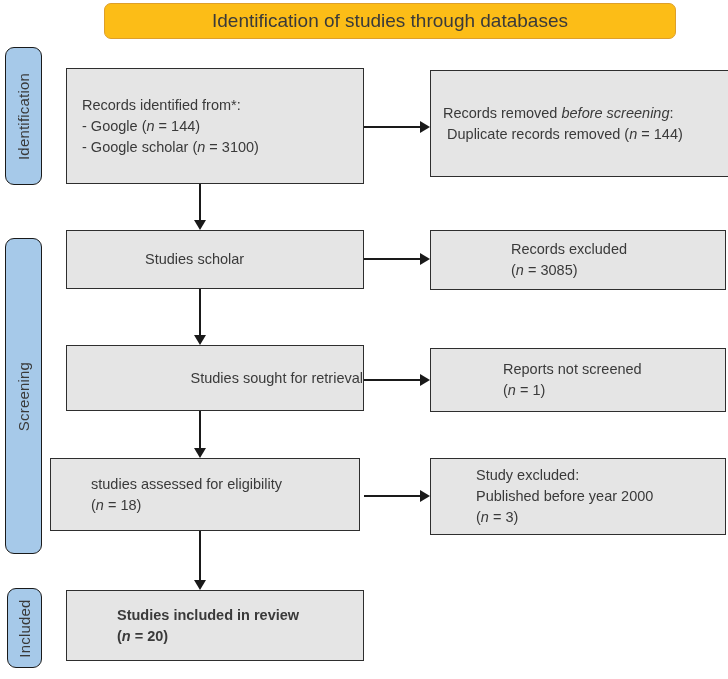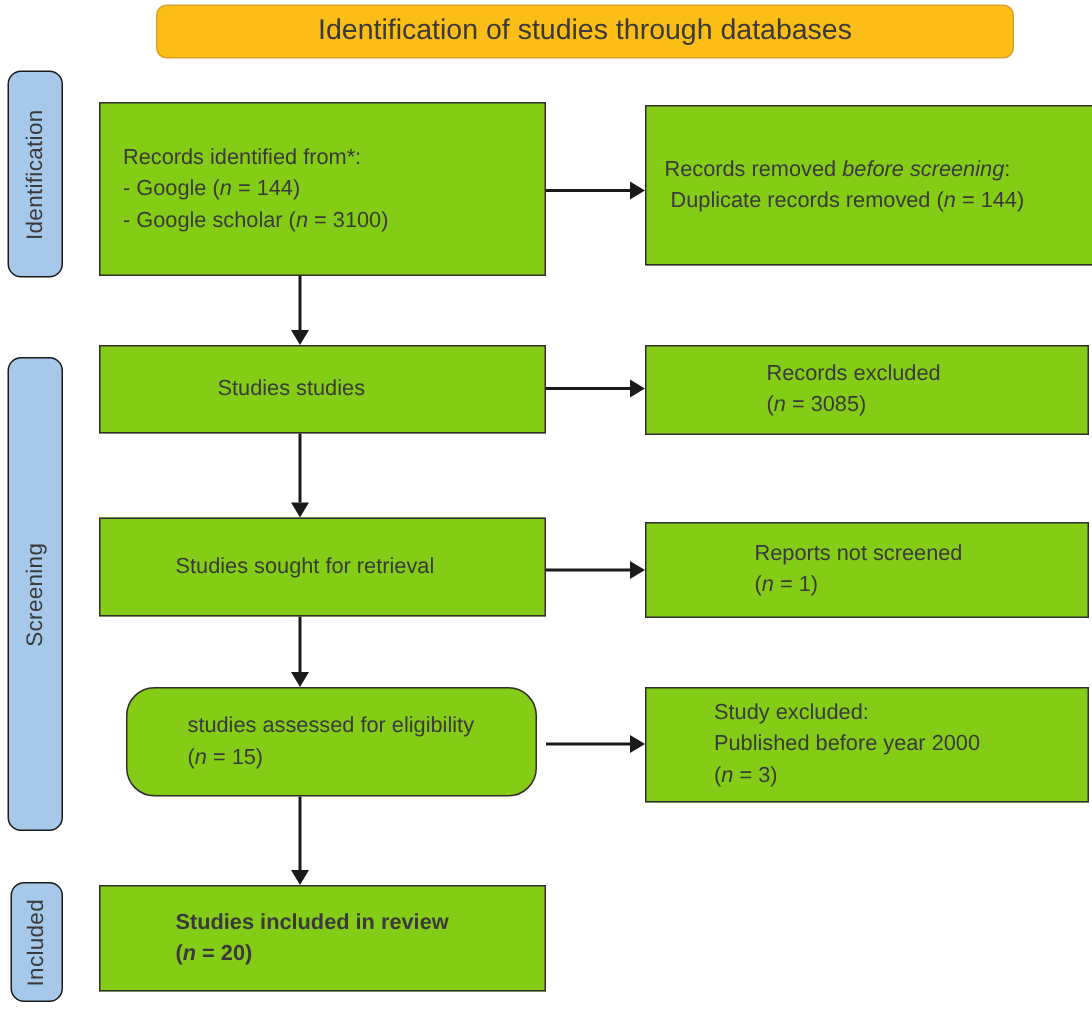--- a/index.html
+++ b/index.html
@@ -31,21 +31,21 @@
     box-sizing: border-box;
   }
   .stage .vtext {
     transform: rotate(-90deg);
     white-space: nowrap;
     font-size: 15px;
     letter-spacing: 0.2px;
   }
   .box {
     position: absolute;
-    background: #84cc16;
+    background: #e5e5e5;
     border: 1.6px solid var(--box-border, #2e2e2e);
     box-sizing: border-box;
     display: flex; align-items: center;
     font-size: 14.5px;
   }
   .box .content { width: 100%; }
   .line { line-height: 21px; white-space: pre-wrap; }
   .it { font-style: italic; }
   .varrow {
     position: absolute;
@@ -97,32 +97,32 @@
 
   <div class="box" style="left:66px; top:68px; width:298px; height:116px;">
     <div class="content" style="padding-left:15px;">
         <div class="line"><span>Records identified from*:</span></div>
         <div class="line"><span>- Google (</span><span class="it">n</span><span> = 144)</span></div>
         <div class="line"><span>- Google scholar (</span><span class="it">n</span><span> = 3100)</span></div>
       </div>
   </div>
   <div class="box" style="left:66px; top:230px; width:298px; height:59px;">
     <div class="content" style="padding-left:78px;">
-        <div class="line"><span>Studies studies</span></div>
+        <div class="line"><span>Studies scholar</span></div>
       </div>
   </div>
-  <div class="box" style="left:66px; top:345px; width:298px; height:66px;">
+  <div class="box" style="left:66px; top:345px; width:298px; height:66px;text-align:right;">
     <div class="content" style="padding-left:50px;">
         <div class="line"><span>Studies sought for retrieval</span></div>
       </div>
   </div>
-  <div class="box" style="left:84px; top:458px; width:274px; height:73px;border-radius:19px;">
+  <div class="box" style="left:50px; top:458px; width:310px; height:73px;">
     <div class="content" style="padding-left:40px;">
         <div class="line"><span>studies assessed for eligibility</span></div>
-        <div class="line"><span>(</span><span class="it">n</span><span> = 15)</span></div>
+        <div class="line"><span>(</span><span class="it">n</span><span> = 18)</span></div>
       </div>
   </div>
   <div class="box" style="left:66px; top:590px; width:298px; height:71px;">
     <div class="content" style="padding-left:50px;font-weight:bold;">
         <div class="line"><span>Studies included in review</span></div>
         <div class="line"><span>(</span><span class="it">n</span><span> = 20)</span></div>
       </div>
   </div>
 
   <div class="box" style="left:430px; top:70px; width:340px; height:107px;">

